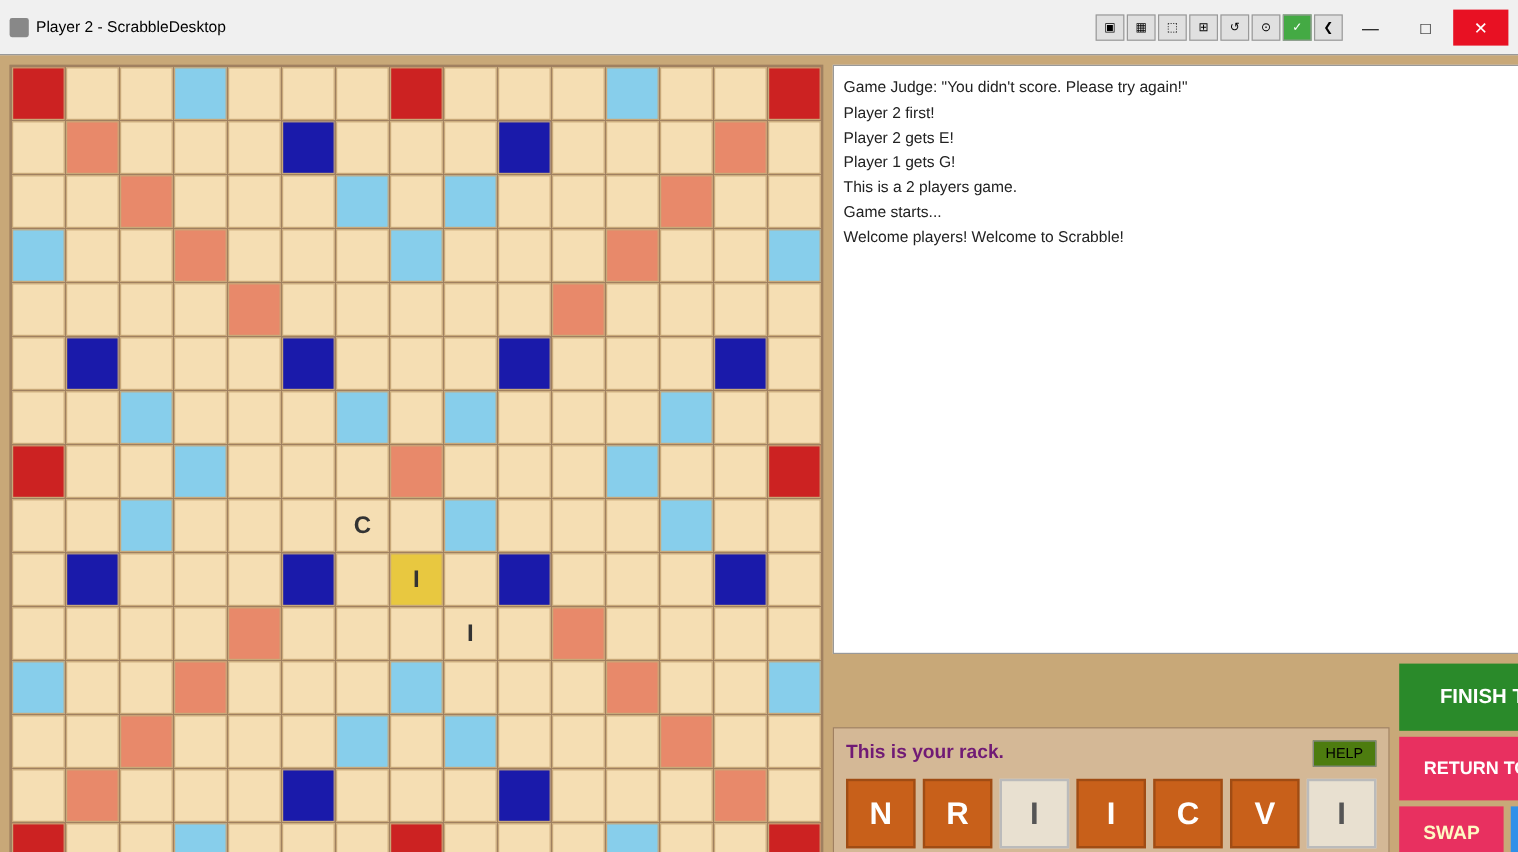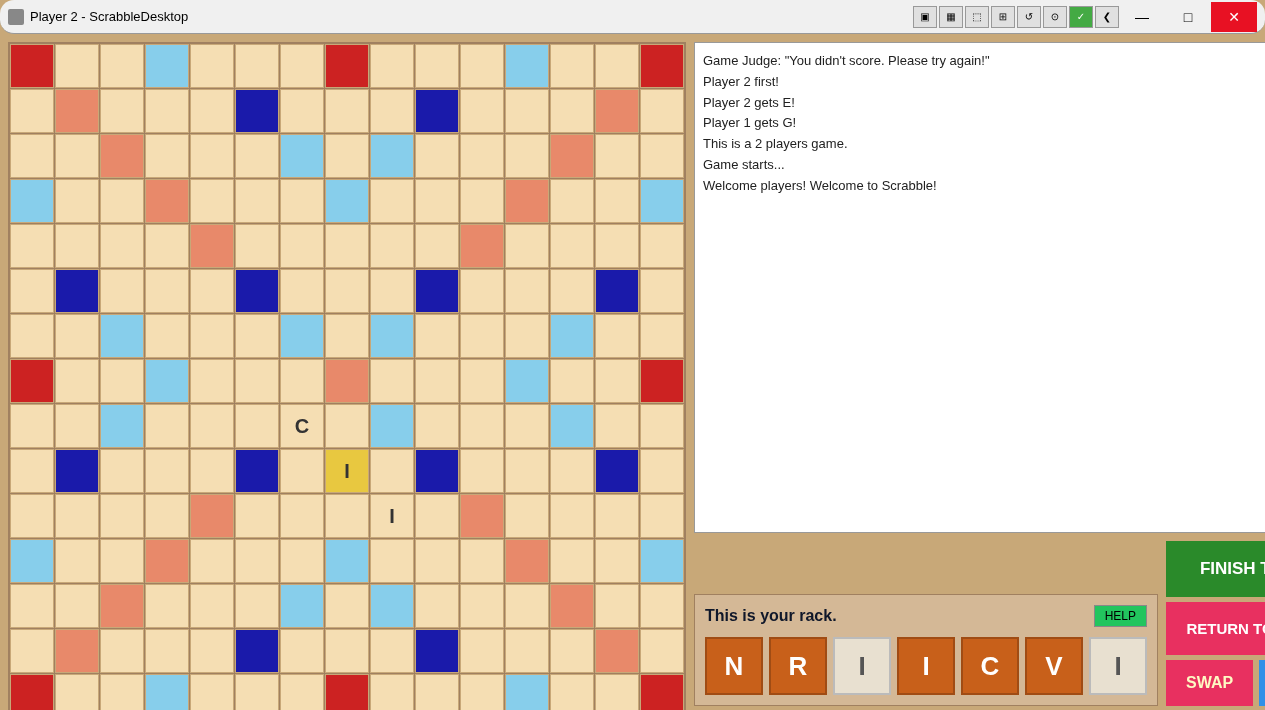--- a/index.html
+++ b/index.html
@@ -8,27 +8,26 @@
       font-family: Arial, sans-serif;
       width: 1265px;
       height: 710px;
       overflow: hidden;
       position: relative;
     }
 
     
     .title-bar {
       background: #f0f0f0;
-      height: 34px;
+      height: 46px;
       display: flex;
       align-items: center;
       justify-content: space-between;
       padding: 0 8px;
       border-bottom: 1px solid #999;
-      border-radius: 14px;
     }
     .title-bar-left {
       display: flex;
       align-items: center;
       gap: 6px;
       font-size: 13px;
     }
     .title-bar-icon {
       width: 16px;
       height: 16px;
@@ -141,24 +140,24 @@
     }
     .rack-header {
       display: flex;
       align-items: center;
       justify-content: space-between;
       margin-bottom: 10px;
     }
     .rack-label {
       font-size: 16px;
       font-weight: bold;
-      color: #0f172a;
+      color: #701a75;
     }
     .help-btn {
-      background: #22c55e;
+      background: #4d7c0f;
       border: 1px solid #888;
       padding: 3px 10px;
       font-size: 12px;
       cursor: pointer;
     }
     .rack-tiles {
       display: flex;
       gap: 6px;
     }
     .rack-tile {

